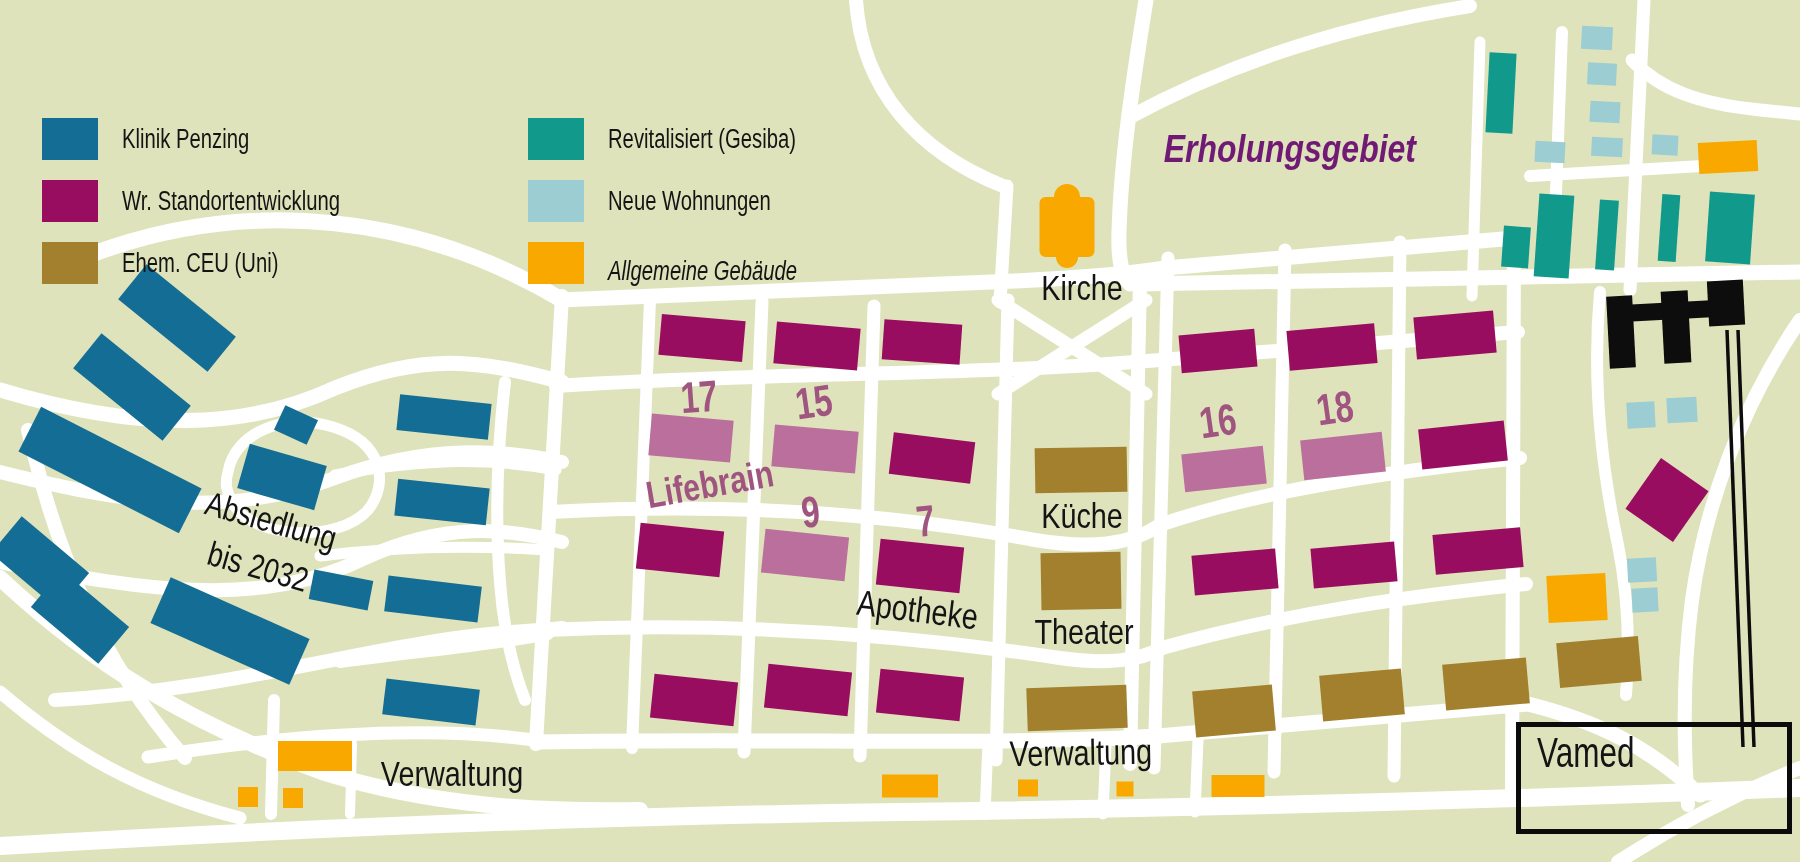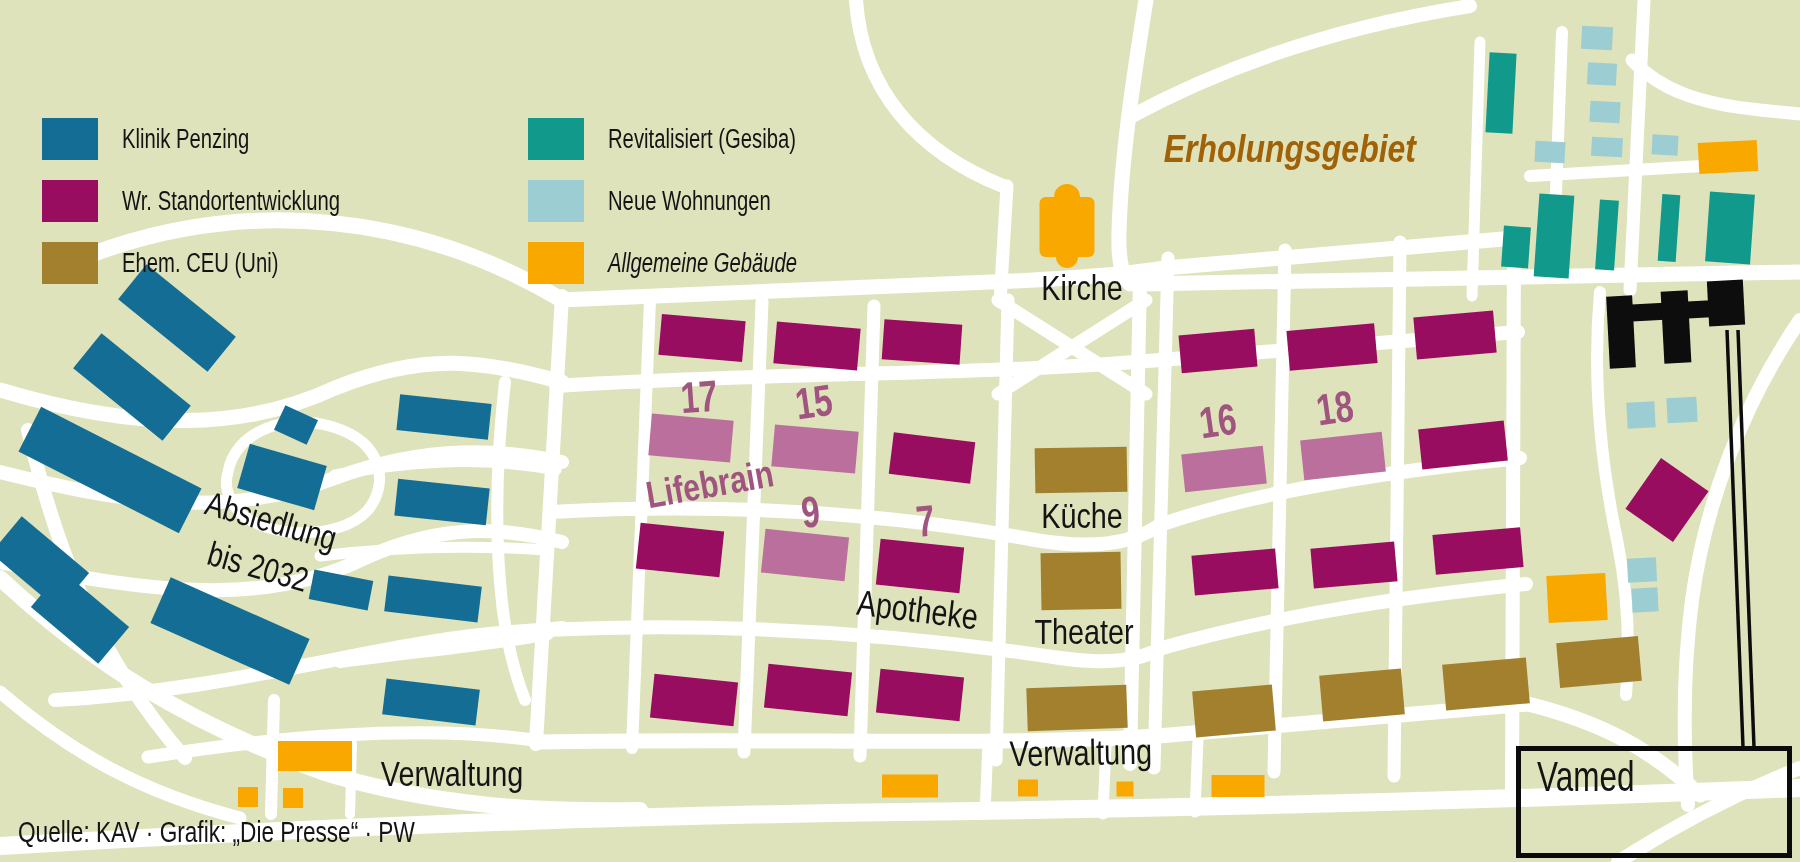--- a/index.html
+++ b/index.html
@@ -5,25 +5,25 @@
   html,body{margin:0;padding:0;background:#dfe3bb;}
   .stage{position:relative;width:1800px;height:862px;overflow:hidden;
          font-family:"Liberation Sans","DejaVu Sans",sans-serif;color:#141414;}
   #map-svg{position:absolute;left:0;top:0;}
   svg text{font-family:"Liberation Sans","DejaVu Sans",sans-serif;}
   .cond{display:inline-block;transform:scaleX(.75);transform-origin:left center;white-space:nowrap;}
   .title{position:absolute;left:30px;top:6px;font-size:72px;font-weight:400;letter-spacing:-1px;}
   .legend-item{position:absolute;height:42px;}
   .sw{position:absolute;width:56px;height:42px;display:block;}
   .legend-label{position:absolute;left:80px;top:0;line-height:42px;font-size:27px;white-space:nowrap;}
-  .italic{font-style:italic;}
+  .italic{font-style:italic;margin-top:8px;}
   .region-label{position:absolute;left:1130px;top:124px;width:320px;text-align:center;
                 font-size:39px;font-weight:700;font-style:italic;line-height:49px;}
   .region-label .cond{transform-origin:center;transform:scaleX(.82);}
-  .vamed-box{position:absolute;left:1516px;top:746px;width:250px;height:100px;
+  .vamed-box{position:absolute;left:1516px;top:722px;width:250px;height:100px;
              border:5px solid #0b0b0b;padding:2px 0 0 16px;font-size:42px;line-height:47px;}
   .source{position:absolute;left:18px;top:816px;font-size:29px;}
 </style>
 </head>
 <body>
 
 <div class="stage">
   <svg id="map-svg" width="1800" height="862" viewBox="0 0 1800 862">
       <rect x="0" y="0" width="1800" height="862" fill="#dfe3bb"></rect>
       <path d="M 90,255 C 250,195 420,215 562,300" fill="none" stroke="#ffffff" stroke-width="16" stroke-linecap="round"></path>
@@ -190,24 +190,21 @@
     <div class="legend-item" style="left:528px;top:180px;">
       <span class="sw" style="background: rgb(156, 205, 211);"></span>
       <span class="legend-label"><span class="cond">Neue Wohnungen</span></span>
     </div>
     <div class="legend-item" style="left:528px;top:242px;">
       <span class="sw" style="background: rgb(249, 168, 0);"></span>
       <span class="legend-label italic"><span class="cond">Allgemeine Gebäude</span></span>
     </div>
   </div>
 
-  <div class="region-label" style="color: #a16207; font-style: italic;">
+  <div class="region-label" style="color: #701a75; font-style: italic;">
     <div><span class="cond">Erholungsgebiet</span></div>
   </div>
 
   <div class="vamed-box">
     <div><span class="cond">Vamed</span></div>
   </div>
 
-  <div class="source">
-    <span class="cond" style="transform:scaleX(.78);">Quelle: KAV · Grafik: „Die Presse“ · PW</span>
-  </div>
 </div>
 
 </body></html>

